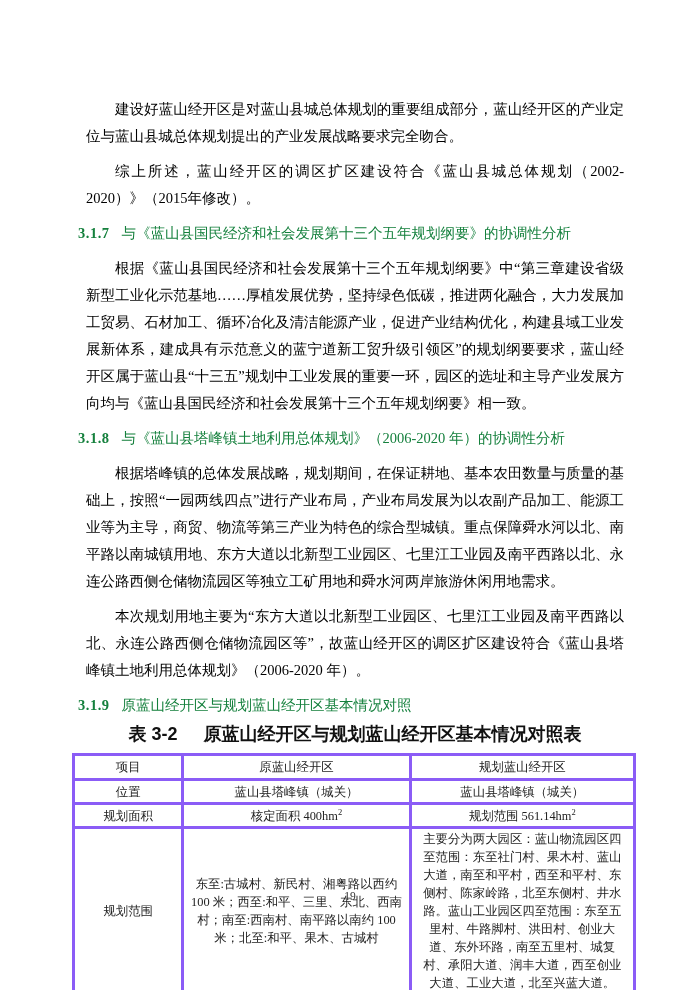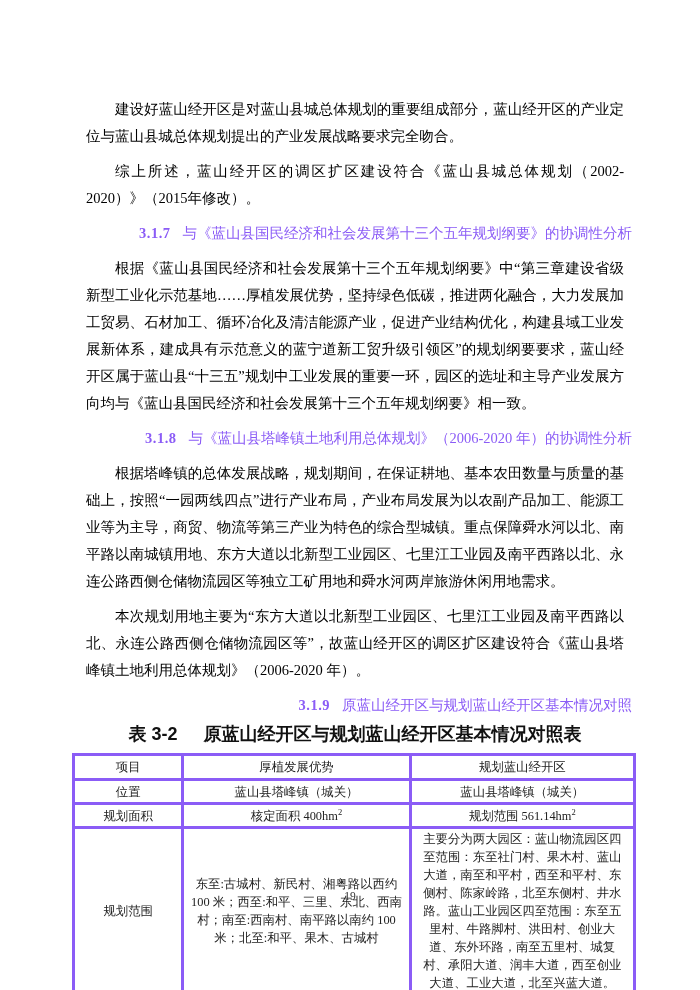--- a/index.html
+++ b/index.html
@@ -35,22 +35,22 @@
     font-size: 14.5px;
     line-height: 27px;
     text-indent: 2em;
     color: #000000;
   }
   .section-heading {
     margin: 0;
     font-size: 14.5px;
     line-height: 27px;
     font-weight: normal;
-    text-align: right;
-    color: #8b5cf6;
+    text-align: left;
+    color: #15803d;
   }
   .section-heading .sec-num {
     font-weight: bold;
     margin-right: 12px;
     letter-spacing: 0.5px;
   }
   .table-caption {
     margin: 2px 0 6px 0;
     text-align: center;
     font-family: "Liberation Sans", "DejaVu Sans", sans-serif;
@@ -134,21 +134,21 @@
 
     <table class="compare">
       <colgroup>
         <col style="width:19.5%">
         <col style="width:40.5%">
         <col style="width:40%">
       </colgroup>
       <tbody>
         <tr class="hdr-row">
           <td>项目</td>
-          <td>厚植发展优势</td>
+          <td>原蓝山经开区</td>
           <td>规划蓝山经开区</td>
         </tr>
         <tr class="loc-row">
           <td>位置</td>
           <td>蓝山县塔峰镇（城关）</td>
           <td>蓝山县塔峰镇（城关）</td>
         </tr>
         <tr class="area-row">
           <td>规划面积</td>
           <td><span>核定面积 400hm</span><sup class="unit-sup">2</sup></td>

